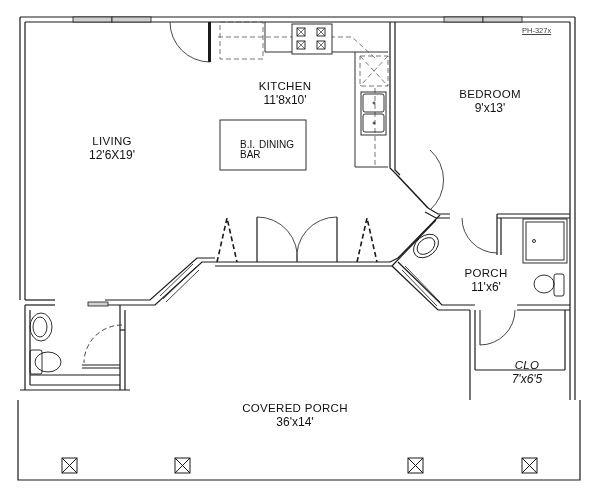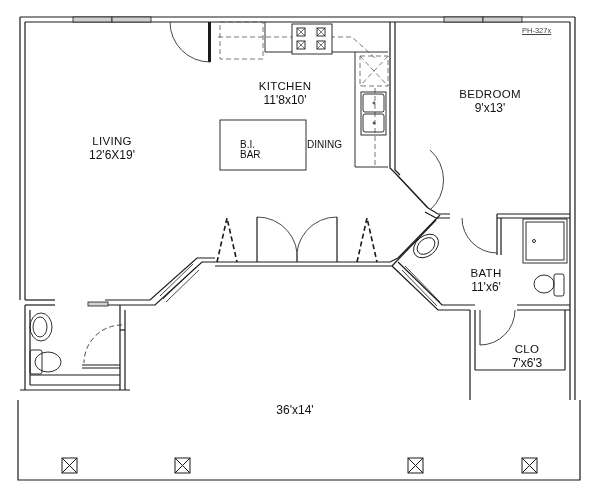--- a/index.html
+++ b/index.html
@@ -184,27 +184,28 @@
 
 <div class="lbl" style="left:72px; top:136px; width:80px;">
   <div class="room-name">LIVING</div>
   <div class="room-dim">12'6X19'</div>
 </div>
 
 <div class="bar-lbl" style="left:240px; top:140px;">
   <div>B.I.</div>
   <div>BAR</div>
 </div>
-<div class="bar-lbl" style="left:259px; top:140px;margin-left:48px;">DINING</div>
+<div class="bar-lbl" style="left:259px; top:140px;">DINING</div>
 
 <div class="lbl" style="left:460px; top:268px; width:52px;">
-  <div class="room-name">BATH</div>
+  <div class="room-name">PORCH</div>
   <div class="room-dim">11'x6'</div>
 </div>
 
-<div class="lbl" style="left:502px; top:344px; width:50px;">
+<div class="lbl" style="left:502px; top:360px; width:50px;font-style:italic;">
   <div class="room-name">CLO</div>
-  <div class="room-dim">7'x6'3</div>
+  <div class="room-dim">7'x6'5</div>
 </div>
 
 <div class="lbl" style="left:225px; top:403px; width:140px;">
+  <div class="room-name">COVERED PORCH</div>
   <div class="room-dim">36'x14'</div>
 </div>
 
 </body></html>

